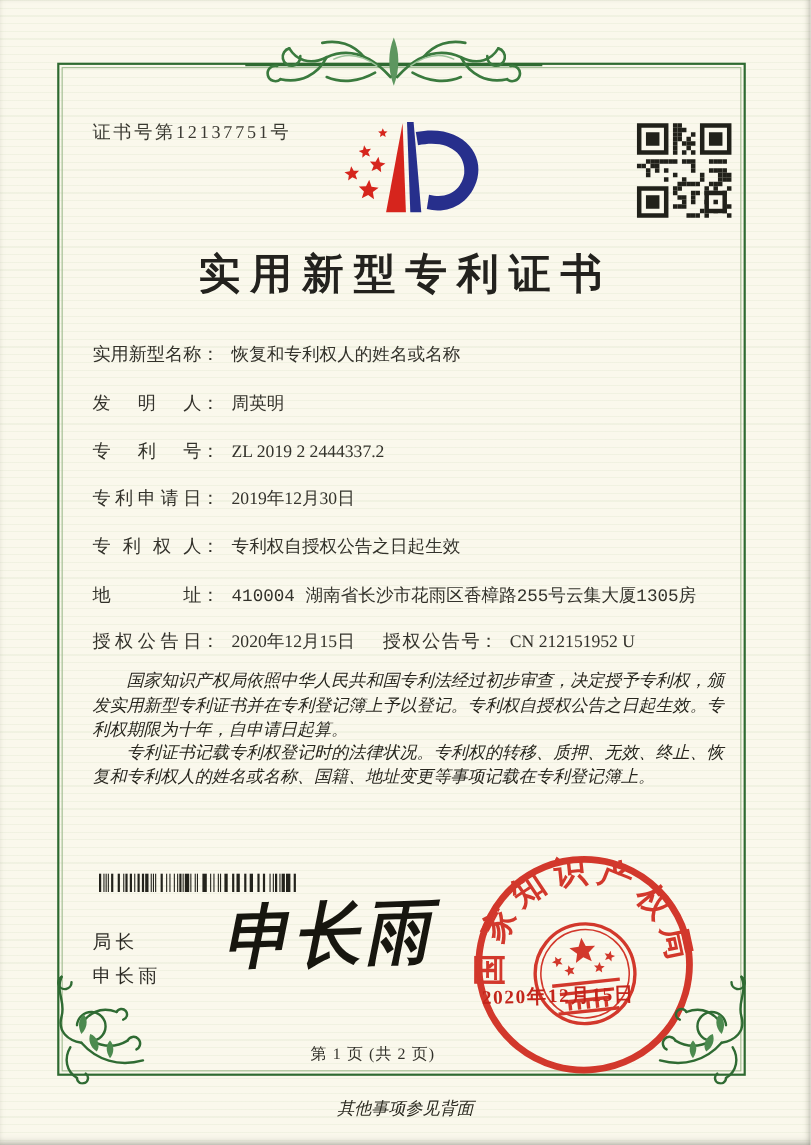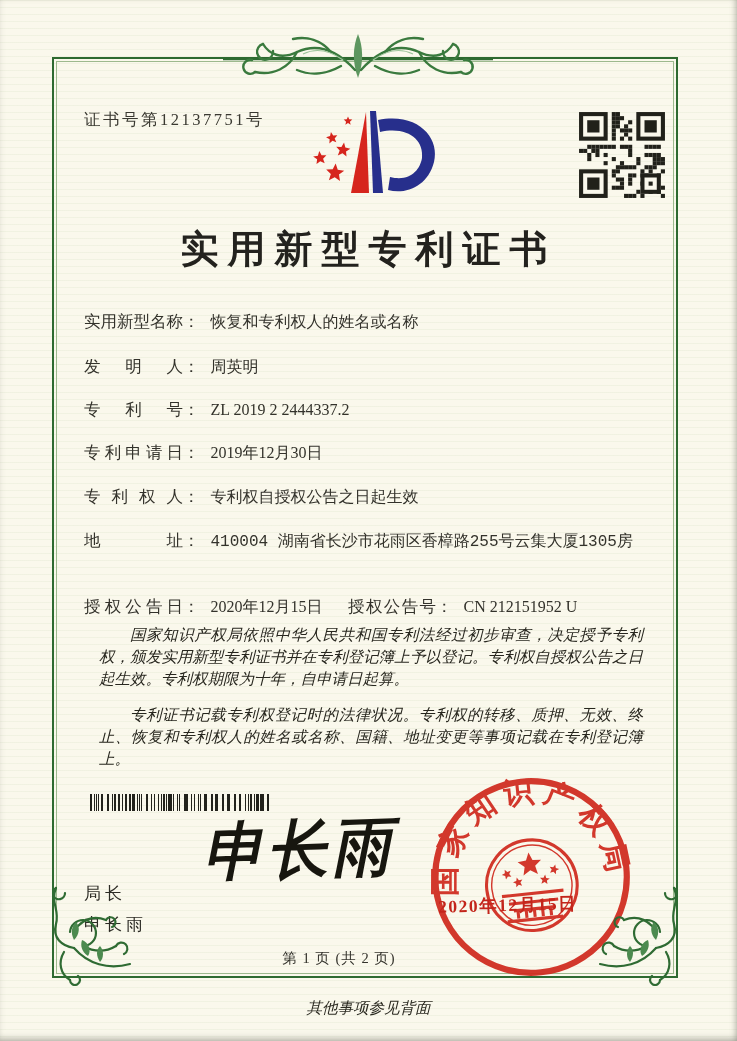--- a/index.html
+++ b/index.html
@@ -19,23 +19,23 @@
   .title{left:0;width:737px;top:224px;text-align:center;font-size:38px;font-weight:700;
     letter-spacing:9px;color:#23221e;}
   .frow{left:84px;width:565px;font-size:16.5px;color:#33322b;white-space:nowrap;}
   .flabel{display:inline-block;width:99px;text-align:justify;text-align-last:justify;vertical-align:bottom;}
   .fcolon{display:inline-block;margin-right:11px;}
   .fvalue{font-size:16px;}
   .pair2{position:absolute;left:264px;top:0;white-space:nowrap;}
   .pair2 .flabel{width:88px;}
   .bodytext{left:84px;top:609px;width:574px;font-size:15.5px;line-height:21.8px;
     text-align:justify;font-style:italic;color:#27261e;}
-  .bodytext p{margin:15px;text-indent:2em;}
+  .bodytext p{margin:0;text-indent:2em;}
   .signer{font-family:"Liberation Sans","DejaVu Sans",sans-serif;font-size:17px;
-    letter-spacing:4px;color:#2c2b25;margin-top:37px;}
+    letter-spacing:4px;color:#2c2b25;}
   .signature{left:203px;top:810px;width:200px;font-size:60px;font-style:italic;font-weight:600;
     color:#17160f;letter-spacing:4px;transform:rotate(-2deg) scaleY(1.06);white-space:nowrap;}
   .seal-date{left:438px;top:893px;font-size:17.5px;font-weight:600;color:#c3251b;
     letter-spacing:1.5px;transform:rotate(-1.5deg);}
   .page-number{left:0;width:626px;top:949px;text-align:center;font-size:14.5px;letter-spacing:1px;color:#33322b;margin-left:26px;}
   .back-note{left:0;width:737px;top:998px;text-align:center;font-size:15.5px;font-style:italic;color:#2b2a21;}
   svg{display:block;}
 </style>
 </head>
 <body>
@@ -209,21 +209,21 @@
   </div>
   <div class="abs frow" style="top:442px;">
     <span class="flabel">专利申请日</span><span class="fcolon">：</span><span class="fvalue">2019年12月30日</span>
   </div>
   <div class="abs frow" style="top:486px;">
     <span class="flabel">专利权人</span><span class="fcolon">：</span><span class="fvalue">专利权自授权公告之日起生效</span>
   </div>
   <div class="abs frow" style="top:530px;font-family:Liberation Mono, monospace;">
     <span class="flabel">地址</span><span class="fcolon">：</span><span class="fvalue">410004 湖南省长沙市花雨区香樟路255号云集大厦1305房</span>
   </div>
-  <div class="abs frow" style="top:596px;">
+  <div class="abs frow" style="top:572px;">
     <span class="flabel">授权公告日</span><span class="fcolon">：</span><span class="fvalue">2020年12月15日</span>
     <span class="pair2">
       <span class="flabel">授权公告号</span><span class="fcolon">：</span><span class="fvalue">CN 212151952 U</span>
     </span>
   </div>
 
   <div class="abs bodytext">
     <p>国家知识产权局依照中华人民共和国专利法经过初步审查，决定授予专利权，颁发实用新型专利证书并在专利登记簿上予以登记。专利权自授权公告之日起生效。专利权期限为十年，自申请日起算。</p>
     <p>专利证书记载专利权登记时的法律状况。专利权的转移、质押、无效、终止、恢复和专利权人的姓名或名称、国籍、地址变更等事项记载在专利登记簿上。</p>
   </div>

